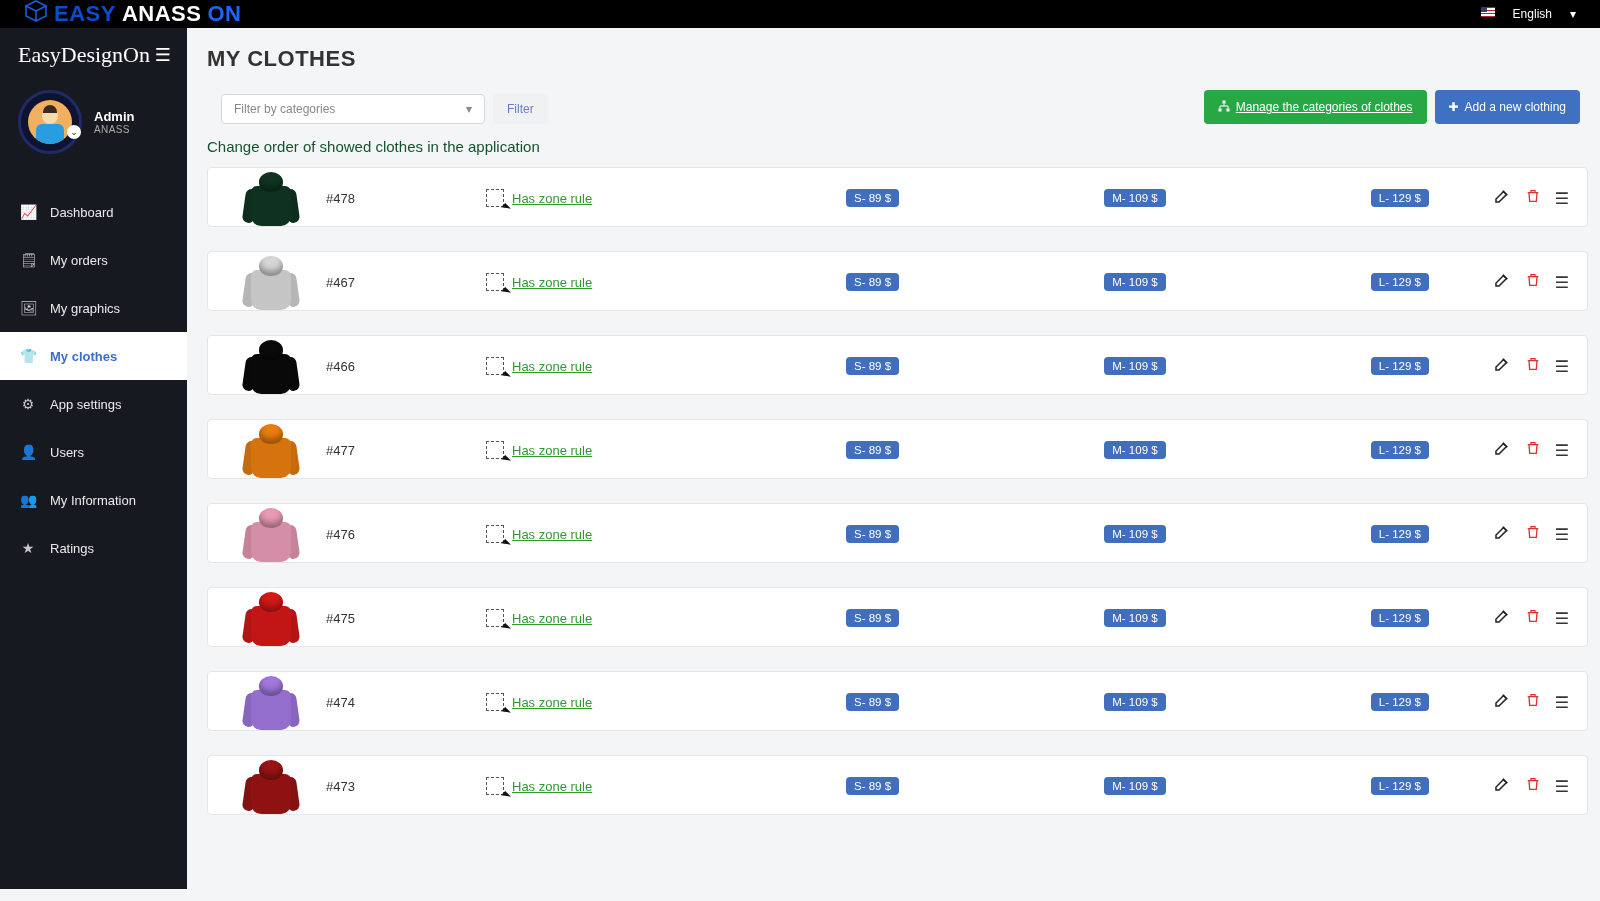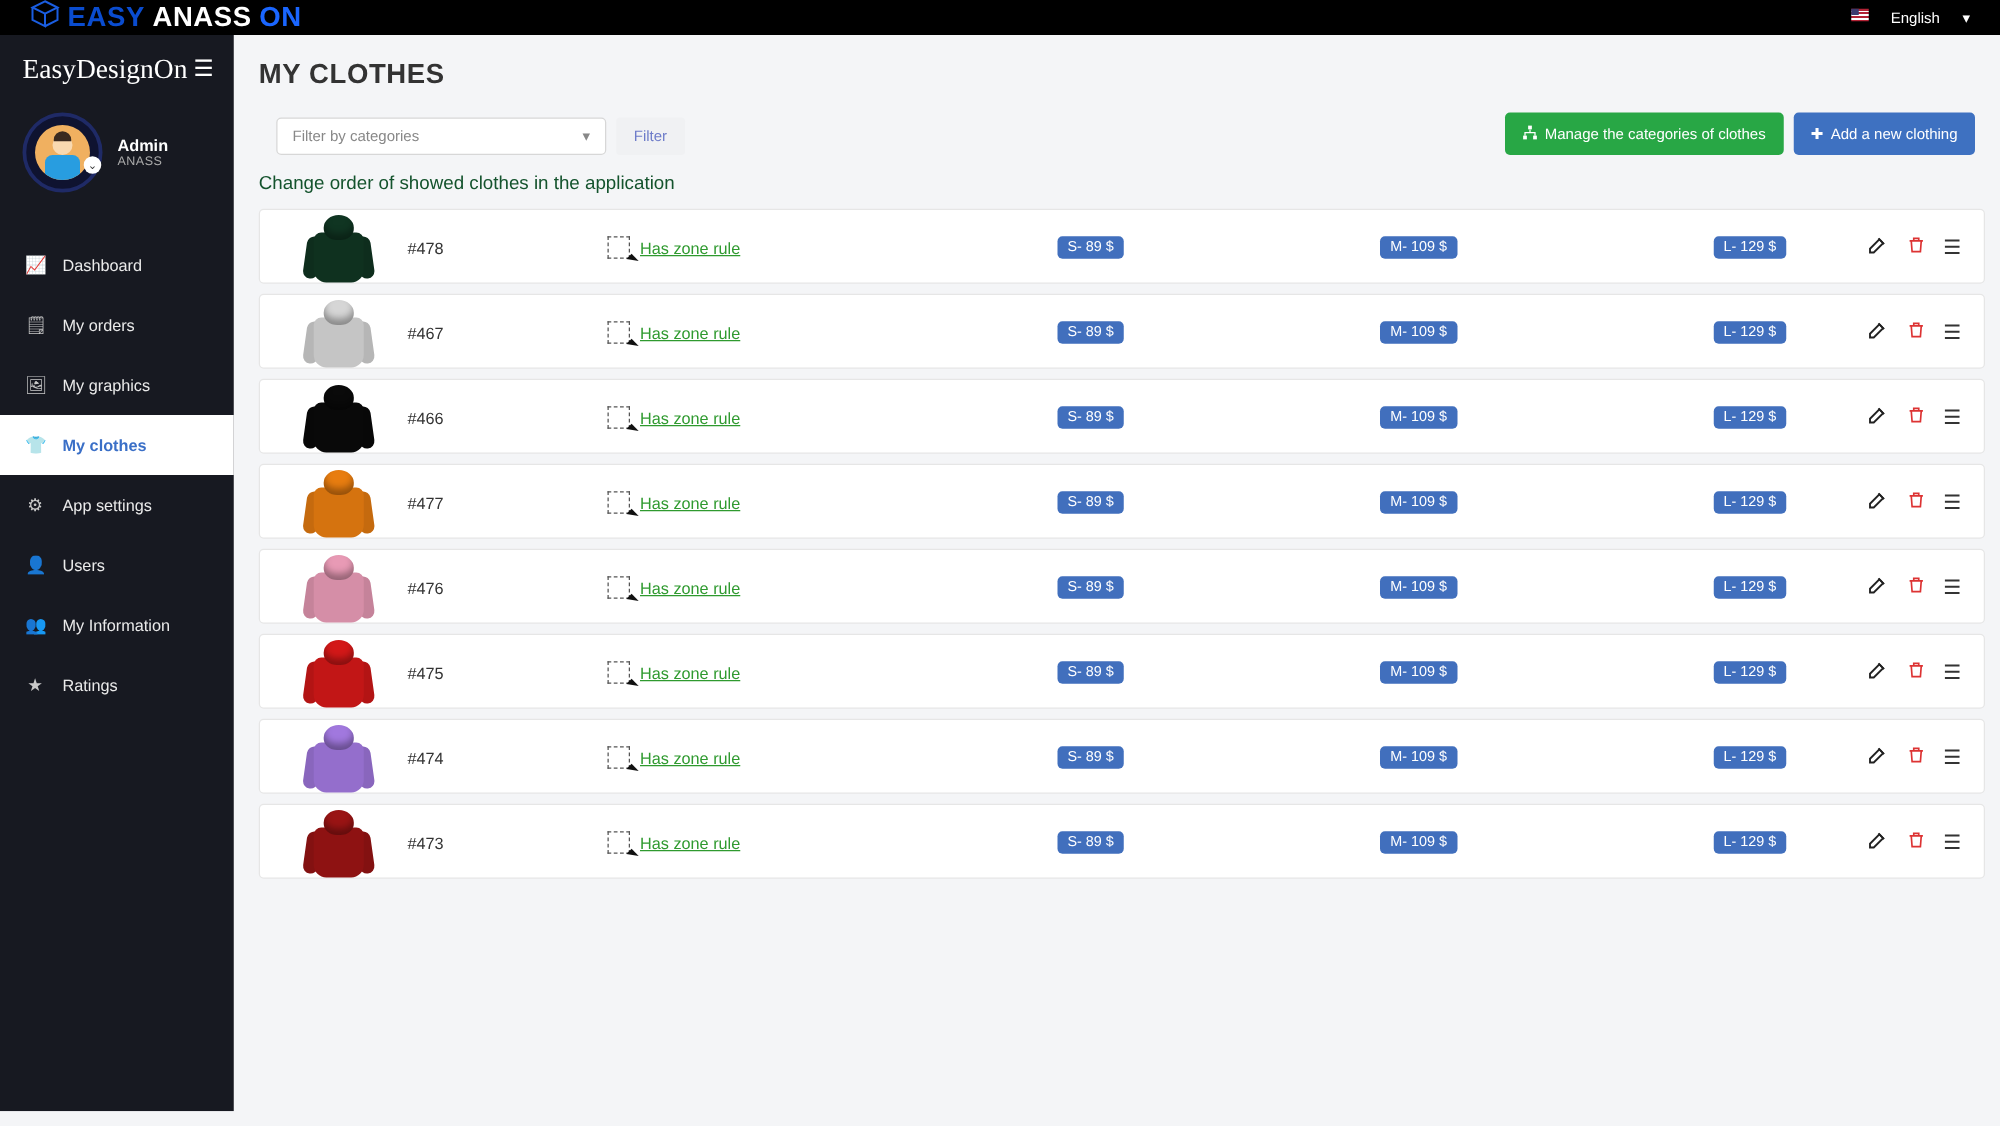--- a/index.html
+++ b/index.html
@@ -151,31 +151,31 @@
     border-radius:3px;
     cursor:pointer;
   }
   .action-btns { display:flex; gap:8px; }
   .btn {
     height:34px; padding:0 14px;
     color:#fff; border:none;
     border-radius:4px; cursor:pointer;
     font-size:12px; display:inline-flex; align-items:center; gap:6px;
   }
-  .btn-green { background:#28a745; }
+  .btn-green { background:#28a745;text-decoration:underline; }
   .btn-blue  { background:#3e71c1; }
   .subtitle {
     font-size:15px; color:#14532d; padding: 0 20px 12px 20px;
   }
   .list { padding:0 12px 30px 20px; }
   .card {
     background:#fff;
     border:1px solid #e6e6e6;
     border-radius:4px;
-    margin-bottom:8px;
+    margin-bottom:24px;
     display:grid;
     grid-template-columns: 110px 160px 360px 1fr 140px;
     align-items:center;
     height:60px;
     padding:0 18px 0 8px;
   }
   .thumb { display:flex; align-items:center; justify-content:center;}
   .hoodie { position:relative; width:60px; height:60px; }
   .hoodie .body {
     position:absolute; left:10px; top:18px; width:40px; height:40px;

